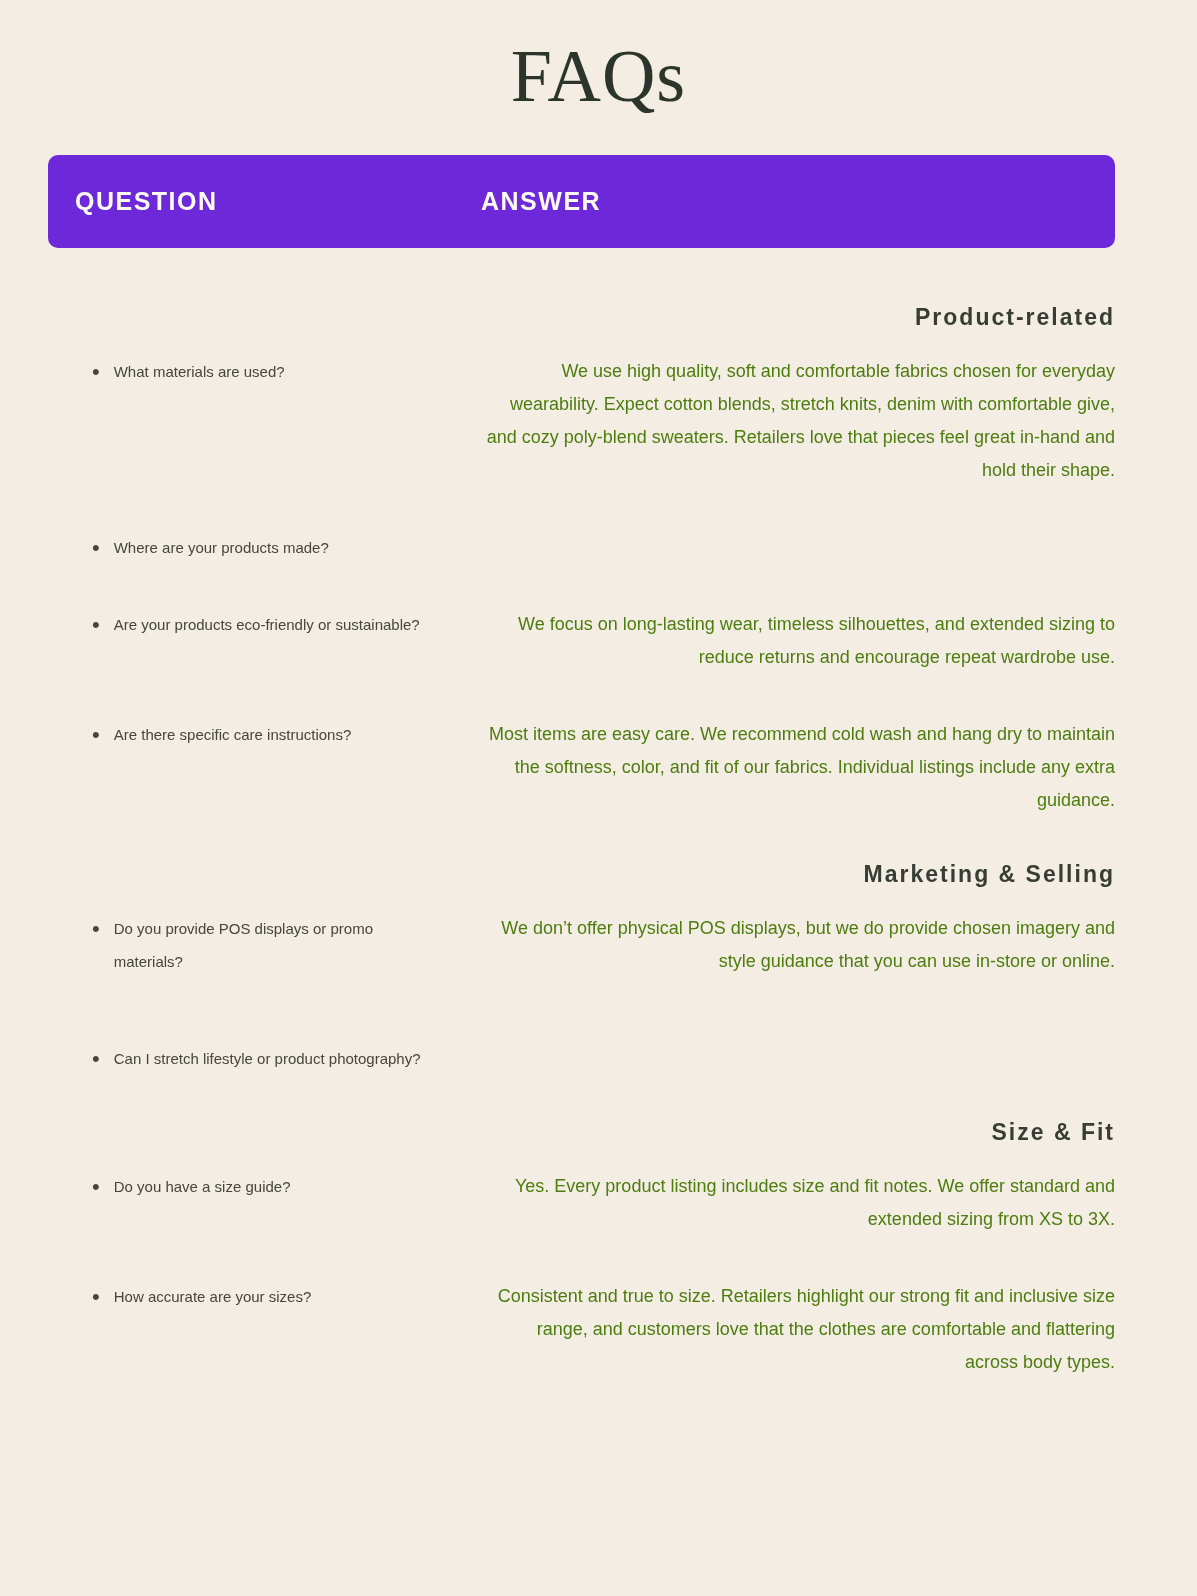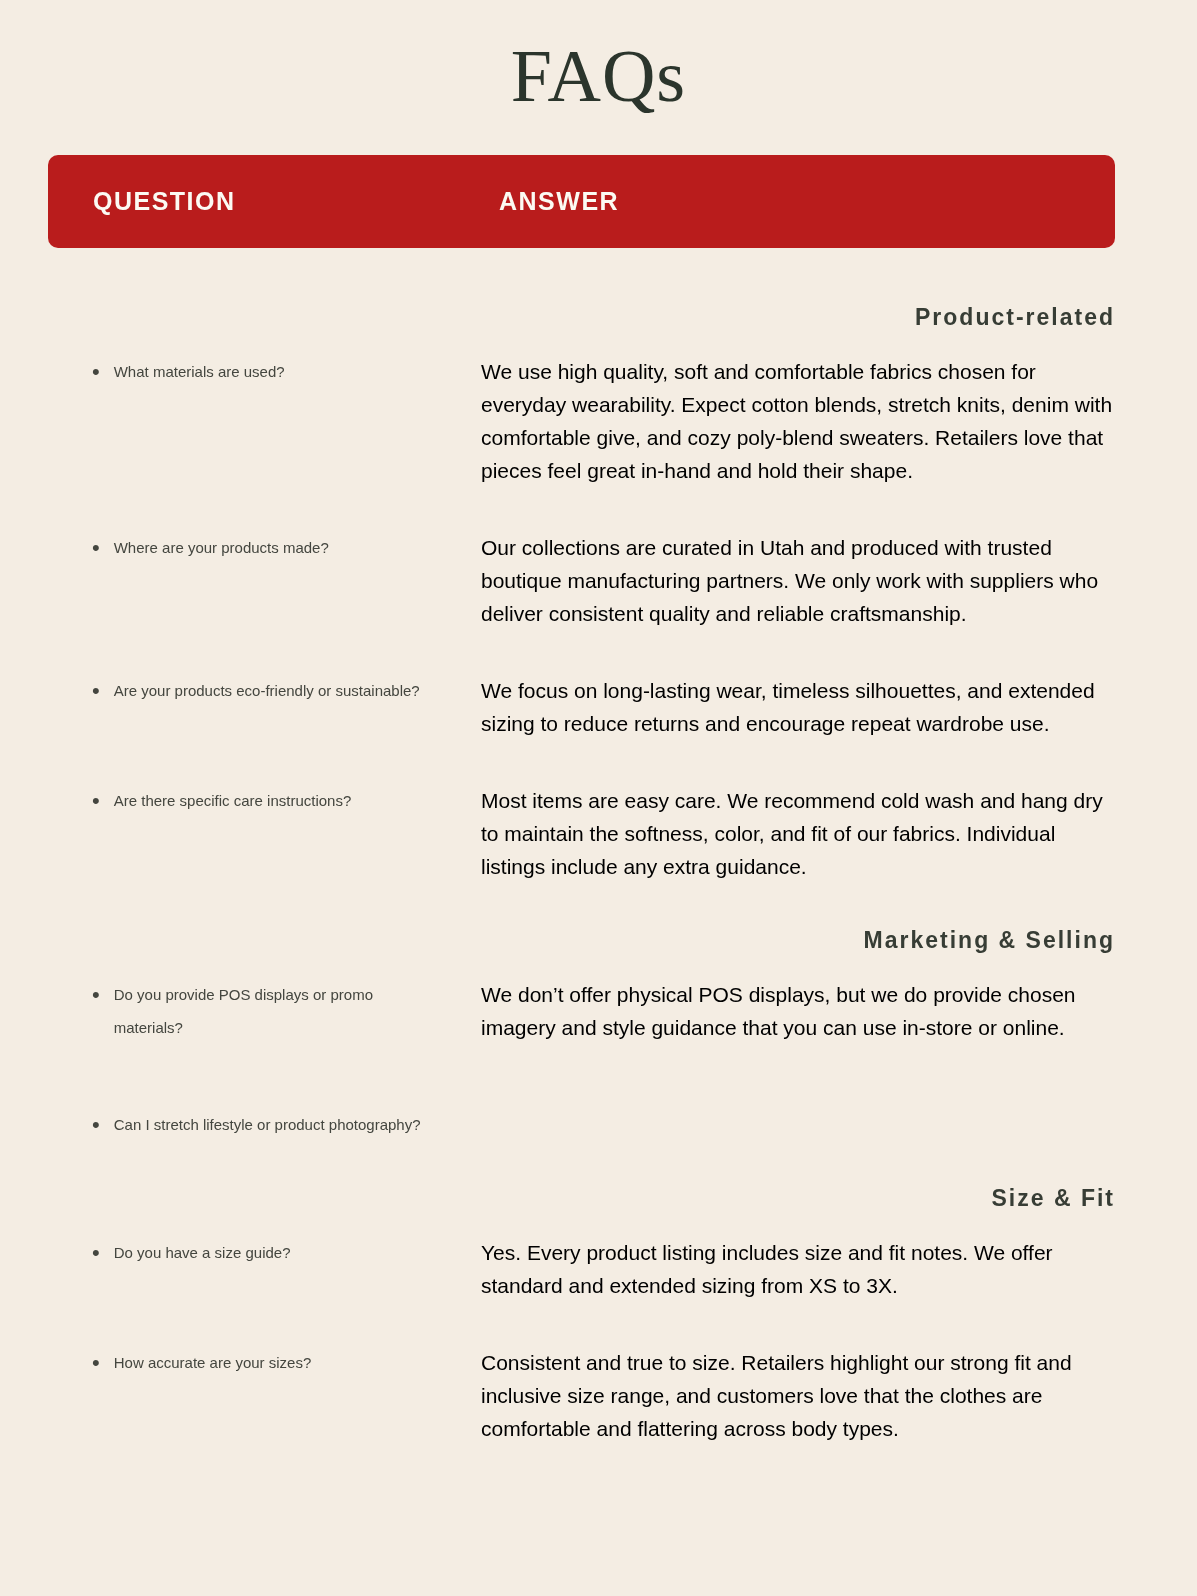--- a/index.html
+++ b/index.html
@@ -18,26 +18,26 @@
     font-family: "Liberation Serif", serif;
     font-size: 74px;
     font-weight: 500;
     letter-spacing: 1px;
     color: #2b352c;
   }
 
   .header-bar {
     margin: 0 82px 0 48px;
     height: 93px;
-    background: #b91c1c;
+    background: #6d28d9;
     border-radius: 10px;
     display: grid;
     grid-template-columns: 406px 1fr;
     align-items: center;
-    padding-left: 45px;
+    padding-left: 27px;
     color: #fcfaf3;
     font-size: 25px;
     font-weight: 700;
     letter-spacing: 1.5px;
   }
 
   .content {
     padding: 52px 82px 0 70px;
   }
 
@@ -69,23 +69,24 @@
     line-height: 33px;
     margin-right: 14px;
   }
   .q-text {
     font-size: 15px;
     line-height: 33px;
     color: #44463f;
     max-width: 330px;
   }
   .a-col {
-    font-size: 21px;
+    font-size: 18px;
     line-height: 33px;
-    color: #000000;
+    color: #4d7c0f;
+    text-align: right;
   }
 </style>
 </head>
 <body>
 
 <div class="page">
 
   <h1 class="title">FAQs</h1>
 
   <div class="header-bar">
@@ -103,21 +104,20 @@
         <span class="q-text">What materials are used?</span>
       </div>
       <div class="a-col">We use high quality, soft and comfortable fabrics chosen for everyday wearability. Expect cotton blends, stretch knits, denim with comfortable give, and cozy poly-blend sweaters. Retailers love that pieces feel great in-hand and hold their shape.</div>
     </div>
 
     <div class="faq-row">
       <div class="q-col">
         <span class="bullet">•</span>
         <span class="q-text">Where are your products made?</span>
       </div>
-      <div class="a-col">Our collections are curated in Utah and produced with trusted boutique manufacturing partners. We only work with suppliers who deliver consistent quality and reliable craftsmanship.</div>
     </div>
 
     <div class="faq-row">
       <div class="q-col">
         <span class="bullet">•</span>
         <span class="q-text">Are your products eco-friendly or sustainable?</span>
       </div>
       <div class="a-col">We focus on long-lasting wear, timeless silhouettes, and extended sizing to reduce returns and encourage repeat wardrobe use.</div>
     </div>
 

